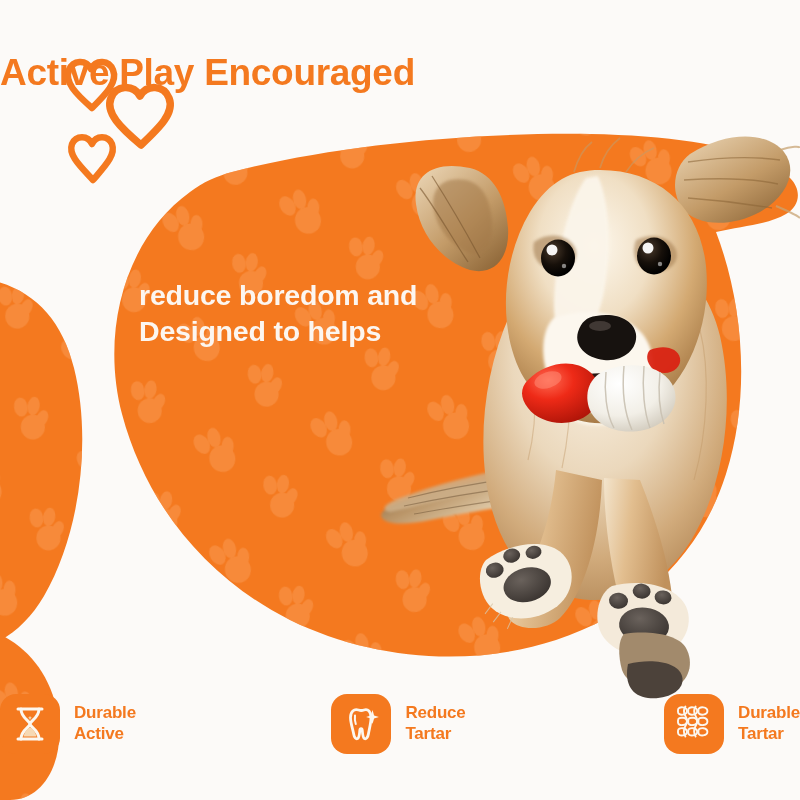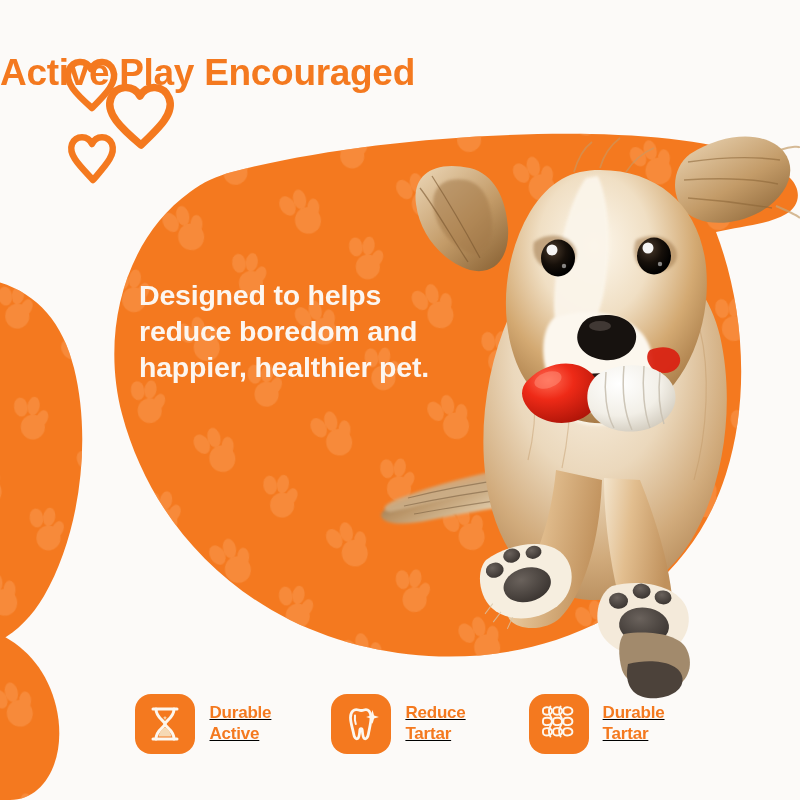--- a/index.html
+++ b/index.html
@@ -36,21 +36,21 @@
     color:#FCF6F0;
     font-size:28.5px; font-weight:bold;
     line-height:1.255;
     letter-spacing:-0.2px;
   }
   #bodycopy .ln { display:block; white-space:nowrap; }
 
   
   #badges {
     position:absolute; left:0; top:694px; width:800px; height:80px;
-    display:flex; justify-content:center; align-items:flex-start;text-decoration:underline;
+    display:flex; justify-content:space-between; align-items:flex-start;
   }
   .badge { display:flex; align-items:center; }
   .badge-tile {
     width:60px; height:60px; border-radius:16px;
     background:#F4791F;
     display:flex; align-items:center; justify-content:center;
     flex:none;
   }
   .badge-label {
     margin-left:14px;
@@ -411,23 +411,22 @@
           <path d="M606 372 C604 390, 606 414, 614 428"></path>
           <path d="M624 366 C622 388, 624 412, 632 430"></path>
           <path d="M644 366 C642 388, 644 412, 650 428"></path>
           <path d="M660 372 C658 392, 660 412, 664 424"></path>
         </g>
       </g>
     </svg>
   </div>
 
   <div id="bodycopy">
+    <span class="ln">reduce boredom and</span>
     <span class="ln">Designed to helps</span>
-    <span class="ln">reduce boredom and</span>
-    <span class="ln">happier, healthier pet.</span>
   </div>
 
   <div id="badges">
 
     <div class="badge">
       <div class="badge-tile">
         <svg width="40" height="40" viewBox="0 0 40 40">
           <g fill="none" stroke="#FCF7EF" stroke-width="3" stroke-linecap="round" stroke-linejoin="round">
             <path d="M8 5 H32"></path>
             <path d="M8 35 H32"></path>

